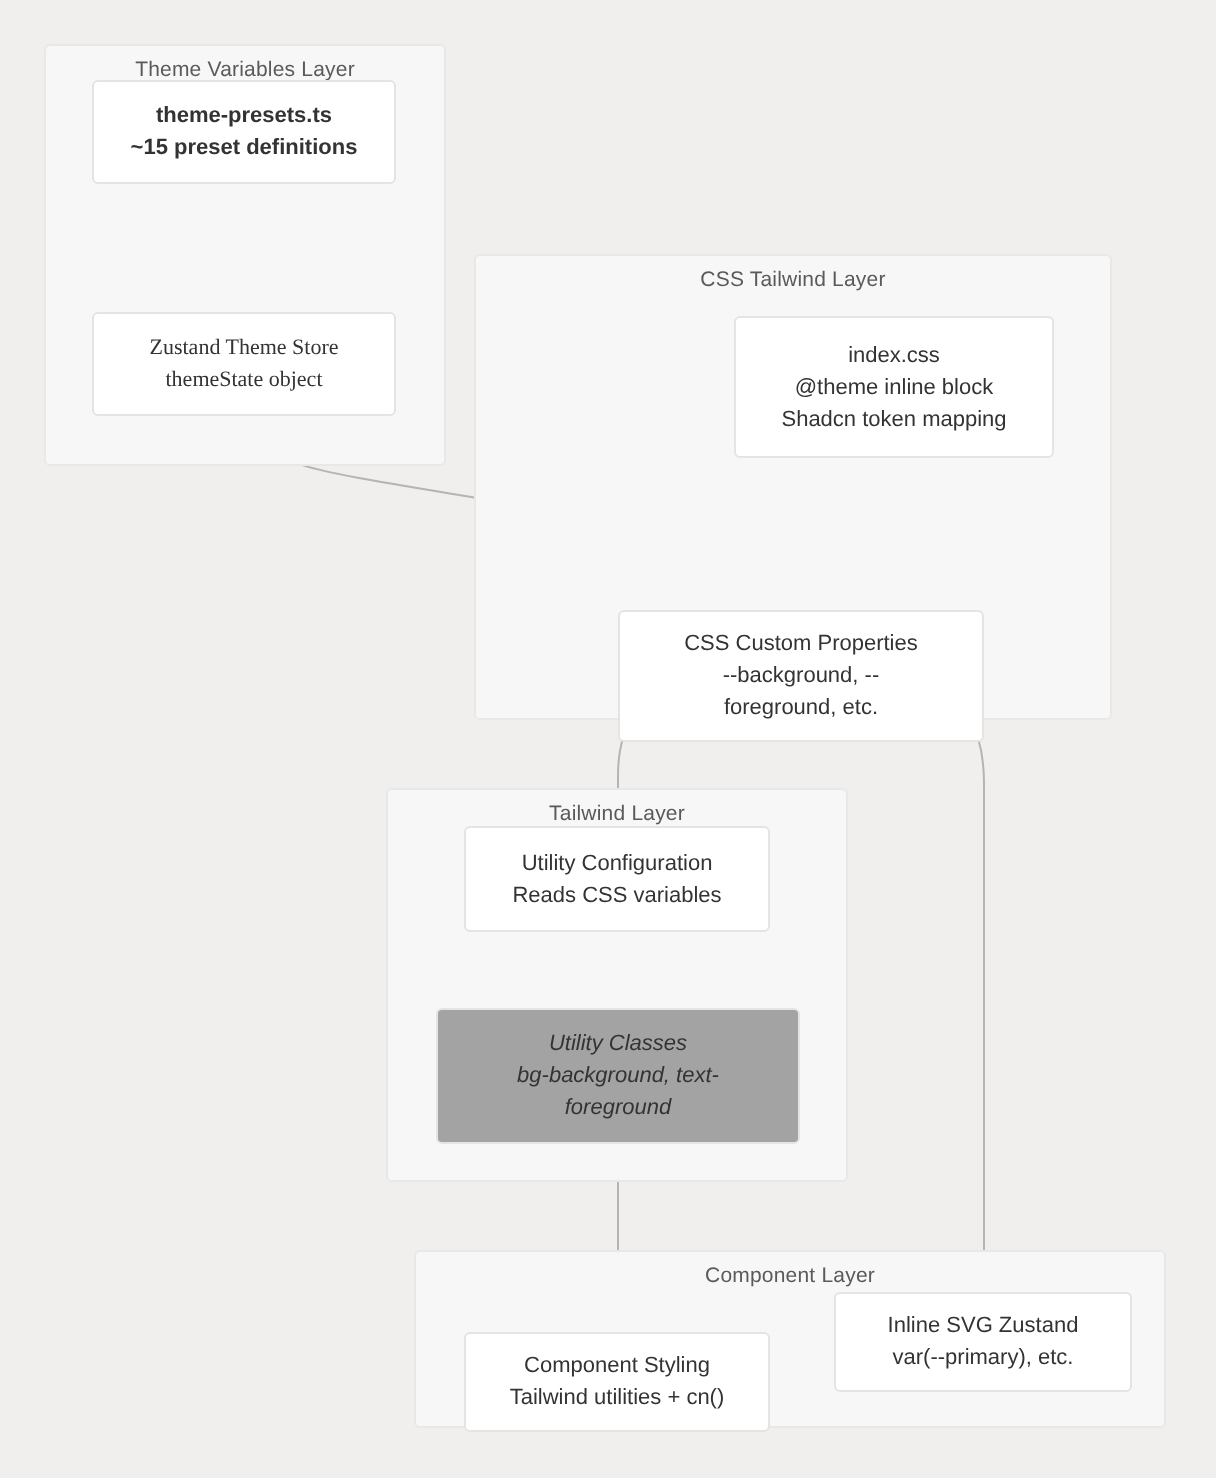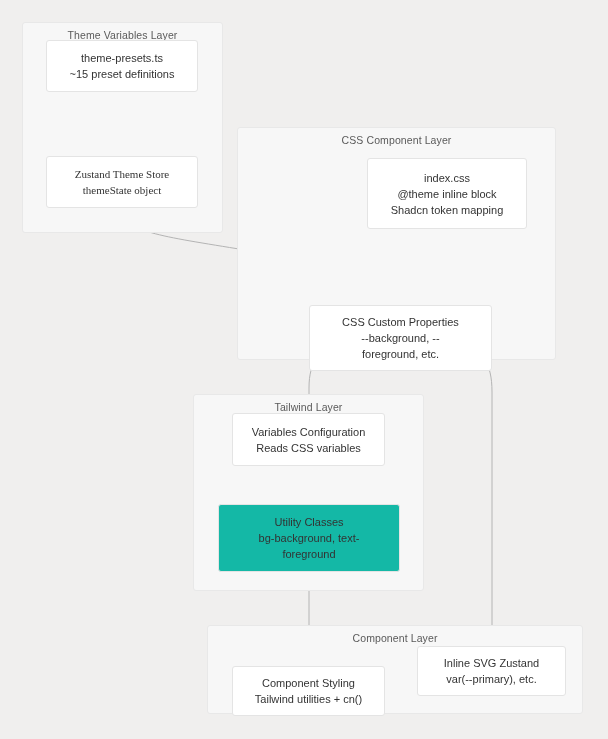--- a/index.html
+++ b/index.html
@@ -85,53 +85,53 @@
       <path d="M 309 466 L 309 498" fill="none" stroke="#b4b4b4" stroke-width="1"></path>
       <polygon points="305,497 313,497 309,503" fill="#a8a8a8"></polygon>
       <path d="M 309 572 L 309 640" fill="none" stroke="#b4b4b4" stroke-width="1"></path>
       <polygon points="305,639 313,639 309,645" fill="#a8a8a8"></polygon>
     </svg>
   <div id="layer-host">
       <div class="layer-box" style="left: 22px; top: 22px; width: 201px; height: 211px; background: rgb(247, 247, 247); border-color: rgb(232, 232, 232);">
         <div class="layer-title">Theme Variables Layer</div>
       </div>
       <div class="layer-box" style="left: 237px; top: 127px; width: 319px; height: 233px; background: rgb(247, 247, 247); border-color: rgb(232, 232, 232);">
-        <div class="layer-title">CSS Component Layer</div>
+        <div class="layer-title">CSS Tailwind Layer</div>
       </div>
       <div class="layer-box" style="left: 193px; top: 394px; width: 231px; height: 197px; background: rgb(247, 247, 247); border-color: rgb(232, 232, 232);">
         <div class="layer-title">Tailwind Layer</div>
       </div>
       <div class="layer-box" style="left: 207px; top: 625px; width: 376px; height: 89px; background: rgb(247, 247, 247); border-color: rgb(232, 232, 232);">
         <div class="layer-title">Component Layer</div>
       </div>
     </div>
   <div id="node-host">
-      <div class="node" style="left: 46px; top: 40px; width: 152px; height: 52px; background: rgb(255, 255, 255); border-color: rgb(228, 228, 228); color: rgb(51, 51, 51);">
+      <div class="node" style="left: 46px; top: 40px; width: 152px; height: 52px; background: rgb(255, 255, 255); border-color: rgb(228, 228, 228); color: rgb(51, 51, 51); font-weight: bold;">
         <span class="node-label">theme-presets.ts
 ~15 preset definitions</span>
       </div>
       <div class="node" style="left: 46px; top: 156px; width: 152px; height: 52px; background: rgb(255, 255, 255); border-color: rgb(228, 228, 228); color: rgb(51, 51, 51); font-family: Liberation Serif, serif;">
         <span class="node-label">Zustand Theme Store
 themeState object</span>
       </div>
       <div class="node" style="left: 367px; top: 158px; width: 160px; height: 71px; background: rgb(255, 255, 255); border-color: rgb(228, 228, 228); color: rgb(51, 51, 51);">
         <span class="node-label">index.css
 @theme inline block
 Shadcn token mapping</span>
       </div>
       <div class="node" style="left: 309px; top: 273px; width: 183px; height: 66px; background: rgb(255, 255, 255); border-color: rgb(228, 228, 228); color: rgb(51, 51, 51); margin-top: 32px;">
         <span class="node-label">CSS Custom Properties
 --background, --
 foreground, etc.</span>
       </div>
       <div class="node" style="left: 232px; top: 413px; width: 153px; height: 53px; background: rgb(255, 255, 255); border-color: rgb(228, 228, 228); color: rgb(51, 51, 51);">
-        <span class="node-label">Variables Configuration
+        <span class="node-label">Utility Configuration
 Reads CSS variables</span>
       </div>
-      <div class="node" style="left: 218px; top: 504px; width: 182px; height: 68px; background: #14b8a6; border-color: rgb(228, 228, 228); color: rgb(51, 51, 51);">
+      <div class="node" style="left: 218px; top: 504px; width: 182px; height: 68px; background: #a3a3a3; border-color: rgb(228, 228, 228); color: rgb(51, 51, 51); font-style: italic;">
         <span class="node-label">Utility Classes
 bg-background, text-
 foreground</span>
       </div>
       <div class="node" style="left: 232px; top: 646px; width: 153px; height: 50px; background: rgb(255, 255, 255); border-color: rgb(228, 228, 228); color: rgb(51, 51, 51); margin-top: 20px;">
         <span class="node-label">Component Styling
 Tailwind utilities + cn()</span>
       </div>
       <div class="node" style="left: 417px; top: 646px; width: 149px; height: 50px; background: rgb(255, 255, 255); border-color: rgb(228, 228, 228); color: rgb(51, 51, 51);">
         <span class="node-label">Inline SVG Zustand

